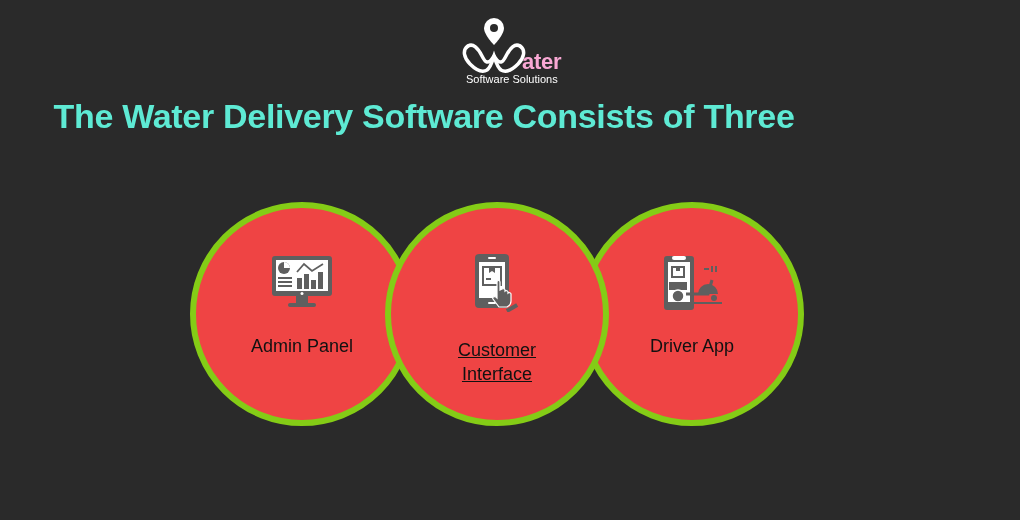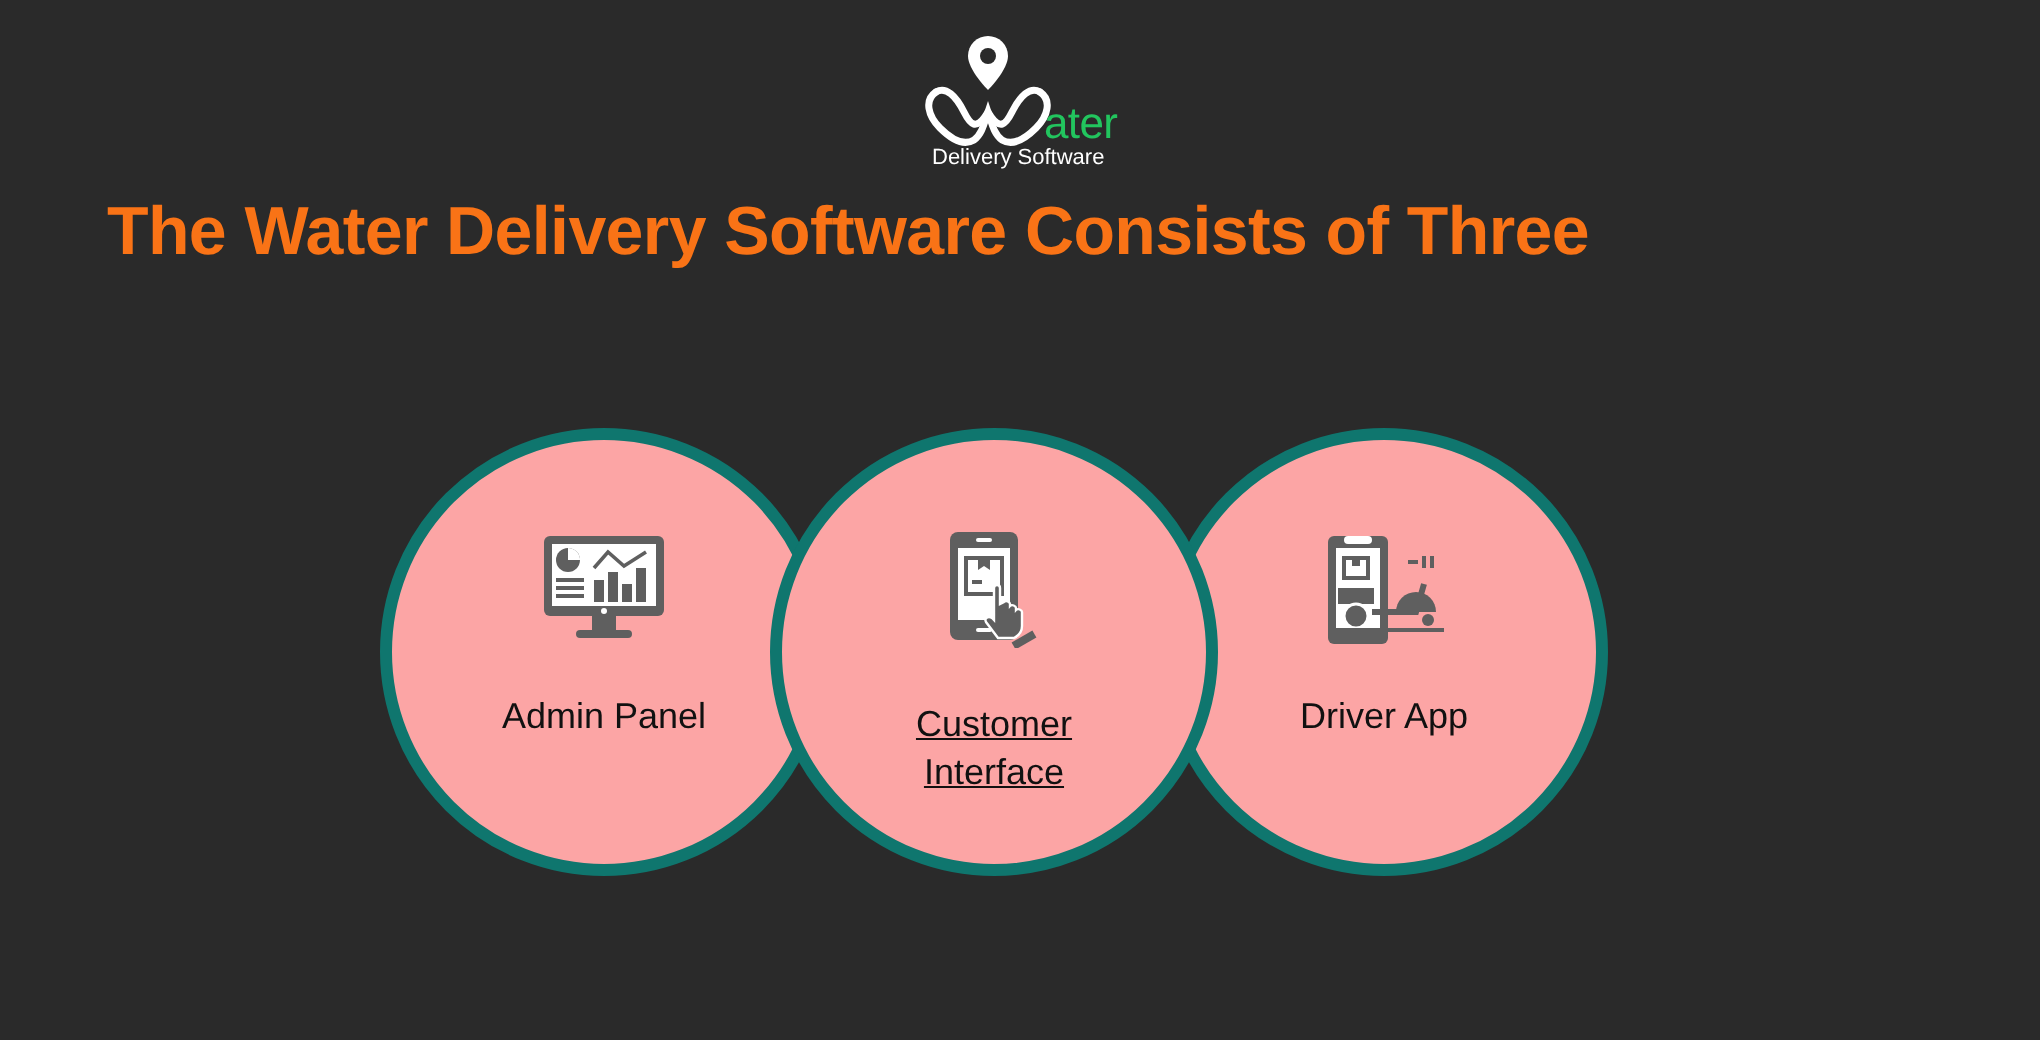--- a/index.html
+++ b/index.html
@@ -6,37 +6,37 @@
   body {
     width:1020px; height:520px; overflow:hidden;
     background:#2a2a2a;
     font-family:"Liberation Sans", "DejaVu Sans", sans-serif;
     position:relative;
   }
   .logo { position:absolute; left:462px; top:16px; width:104px; height:74px; }
   .logo svg { position:absolute; left:0; top:0; }
   .logo-ater {
     position:absolute; left:60px; top:33px;
-    color:#22c55e; font-weight:400; font-size:22px; letter-spacing:-0.3px;
+    color:#f9a8d4; font-weight:700; font-size:22px; letter-spacing:-0.3px;
   }
   .logo-sub {
     position:absolute; left:4px; top:57px; white-space:nowrap;
     color:#fff; font-size:11px; letter-spacing:0px;
   }
   .title {
     position:absolute; left:0; top:94px; width:848px;
-    text-align:center; color:#f97316; font-size:34px; line-height:44px;
+    text-align:center; color:#5eead4; font-size:34px; line-height:44px;
     letter-spacing:-0.3px;
   }
   .title b { font-weight:700; }
   .title .line2 { display:block; padding-left:0; }
   .circle {
-    position:absolute; top:214px;
+    position:absolute; top:202px;
     width:212px; height:212px; border-radius:50%;
-    background:#fca5a5; border:6px solid #0f766e;
+    background:#ef4444; border:6px solid #84cc16;
     box-shadow: 0 0 0 0 #2a2a2a;
   }
   .circle.c1 { left:190px; z-index:1; }
   .circle.c3 { left:580px; z-index:1; }
   .circle.c2 { left:385px; z-index:2; }
   .icon { position:absolute; left:50%; transform:translateX(-50%); top:46px; }
   .label {
     position:absolute; left:0; width:100%; text-align:center;
     color:#111; font-size:18px; line-height:24px;
   }
@@ -49,21 +49,21 @@
 <div class="logo">
   <svg width="66" height="58" viewBox="0 0 66 58">
 
     <path d="M32 2 a10 10 0 0 1 10 10 c0 7 -10 17 -10 17 c0 0 -10 -10 -10 -17 a10 10 0 0 1 10 -10 z" fill="#fff"></path>
     <circle cx="32" cy="12" r="4" fill="#2a2a2a"></circle>
 
     <path d="M6 30 c-6 4 -4 12 2 18 c6 6 12 9 17 6 c4 -3 5 -8 7 -14 c2 6 3 11 7 14 c5 3 11 0 17 -6 c6 -6 8 -14 2 -18" fill="none" stroke="#fff" stroke-width="3.5" stroke-linecap="round"></path>
     <path d="M6 30 c5 -3 10 2 14 10 c3 6 6 10 12 0 M58 30 c-5 -3 -10 2 -14 10 c-3 6 -6 10 -12 0" fill="none" stroke="#fff" stroke-width="3.5" stroke-linecap="round"></path>
   </svg>
   <span class="logo-ater">ater</span>
-  <span class="logo-sub">Delivery Software</span>
+  <span class="logo-sub">Software Solutions</span>
 </div>
 
 <h1 class="title" style="margin:0;">
   <span>The </span><b>Water Delivery Software</b><span> Consists of Three</span>
 </h1>
 
 <div class="circle c1">
   <svg class="icon" width="64" height="56" viewBox="0 0 64 56">
     <rect x="2" y="2" width="60" height="40" rx="3" fill="#5f5f5f"></rect>
     <rect x="6" y="6" width="52" height="31" fill="#fff"></rect>

